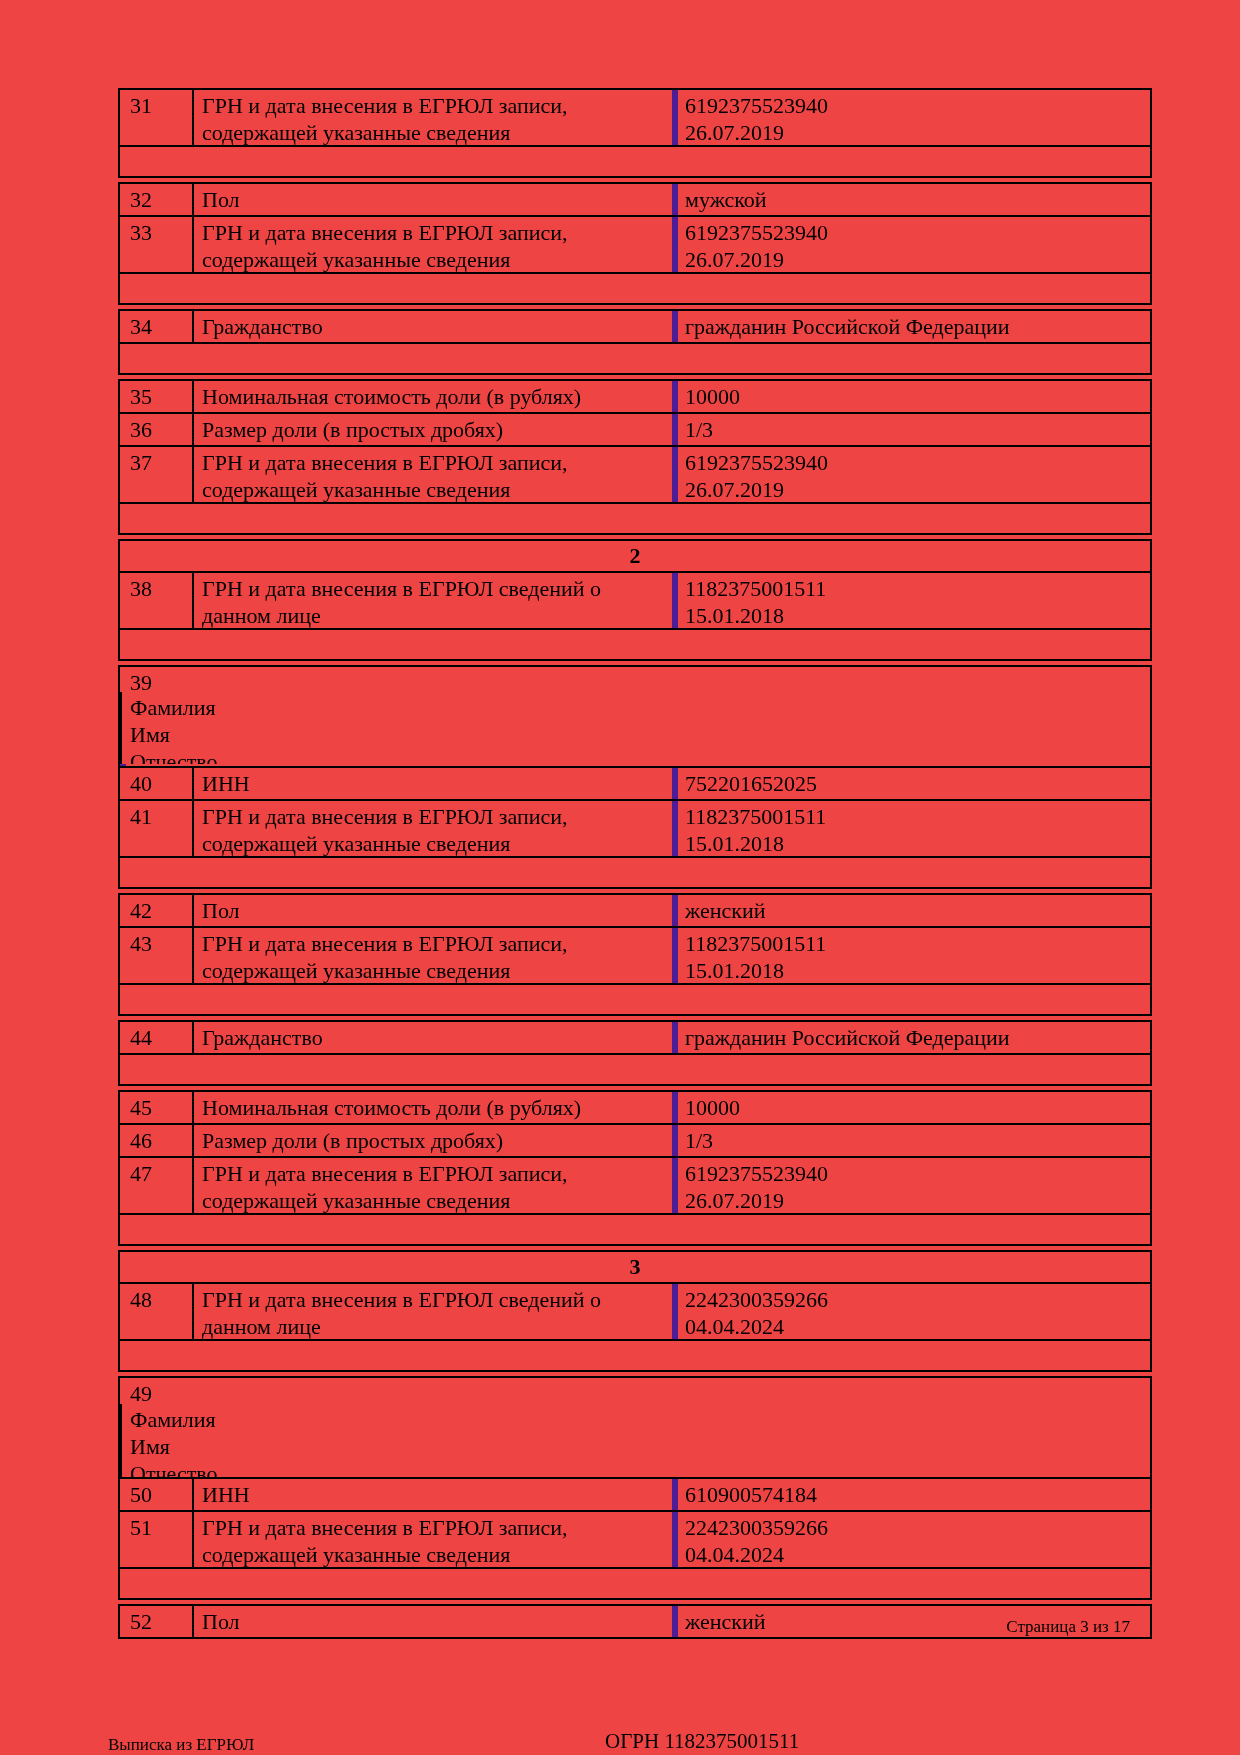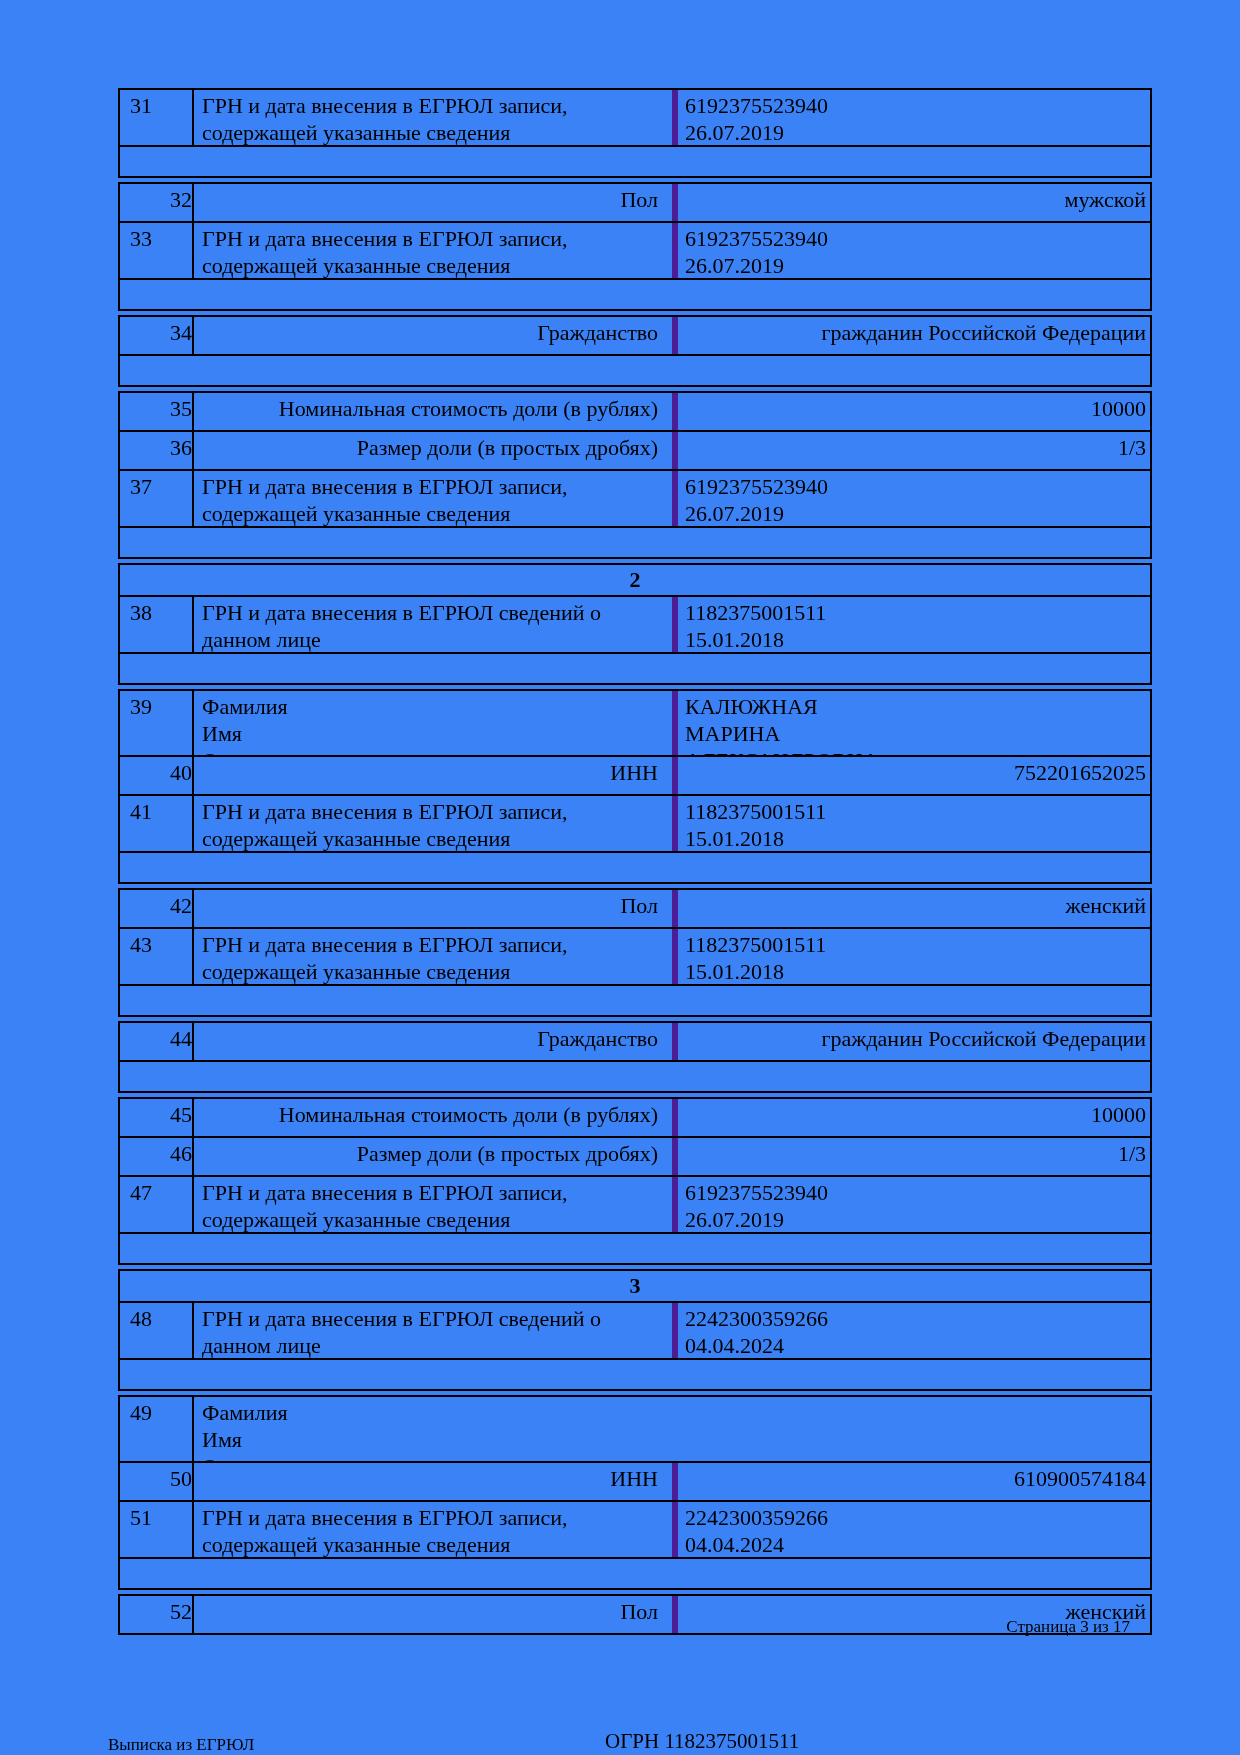--- a/index.html
+++ b/index.html
@@ -1,41 +1,41 @@
 <!DOCTYPE html>
 <html lang="ru"><head>
 <meta charset="utf-8">
 <style>
   html, body { margin: 0; padding: 0; background: #e9e9e9; }
   .page {
     position: relative;
     width: 1240px;
     height: 1755px;
-    background: #3b82f6;
+    background: #ef4444;
     font-family: "Liberation Serif", "DejaVu Serif", serif;
     color: #000000;
     font-size: 22px;
     overflow: hidden;
   }
   #table-root {
     position: absolute;
     left: 118px;
     top: 88px;
     width: 1034px;
   }
   .block {
     border: 2px solid #000000;
     margin-bottom: 4px;
     box-sizing: border-box;
   }
   .block > * + * { border-top: 2px solid #000000; }
   .row { display: flex; overflow: hidden; }
-  .r1 { height: 37px; text-align: right; }
+  .r1 { height: 31px; }
   .r2 { height: 55px; }
-  .r3 { height: 64px; }
+  .r3 { height: 99px; flex-direction: column; }
   .cell {
     box-sizing: border-box;
     white-space: pre-line;
     line-height: 27px;
     padding-top: 2px;
     overflow: hidden;
   }
   .c-num  { width: 72px;  padding-left: 10px; }
   .c-name { width: 480px; border-left: 2px solid #000000; padding-left: 8px; padding-right: 14px; }
   .c-val  { flex: 1;      border-left: 6px solid #4c1d95; padding-left: 7px; padding-right: 4px; }

